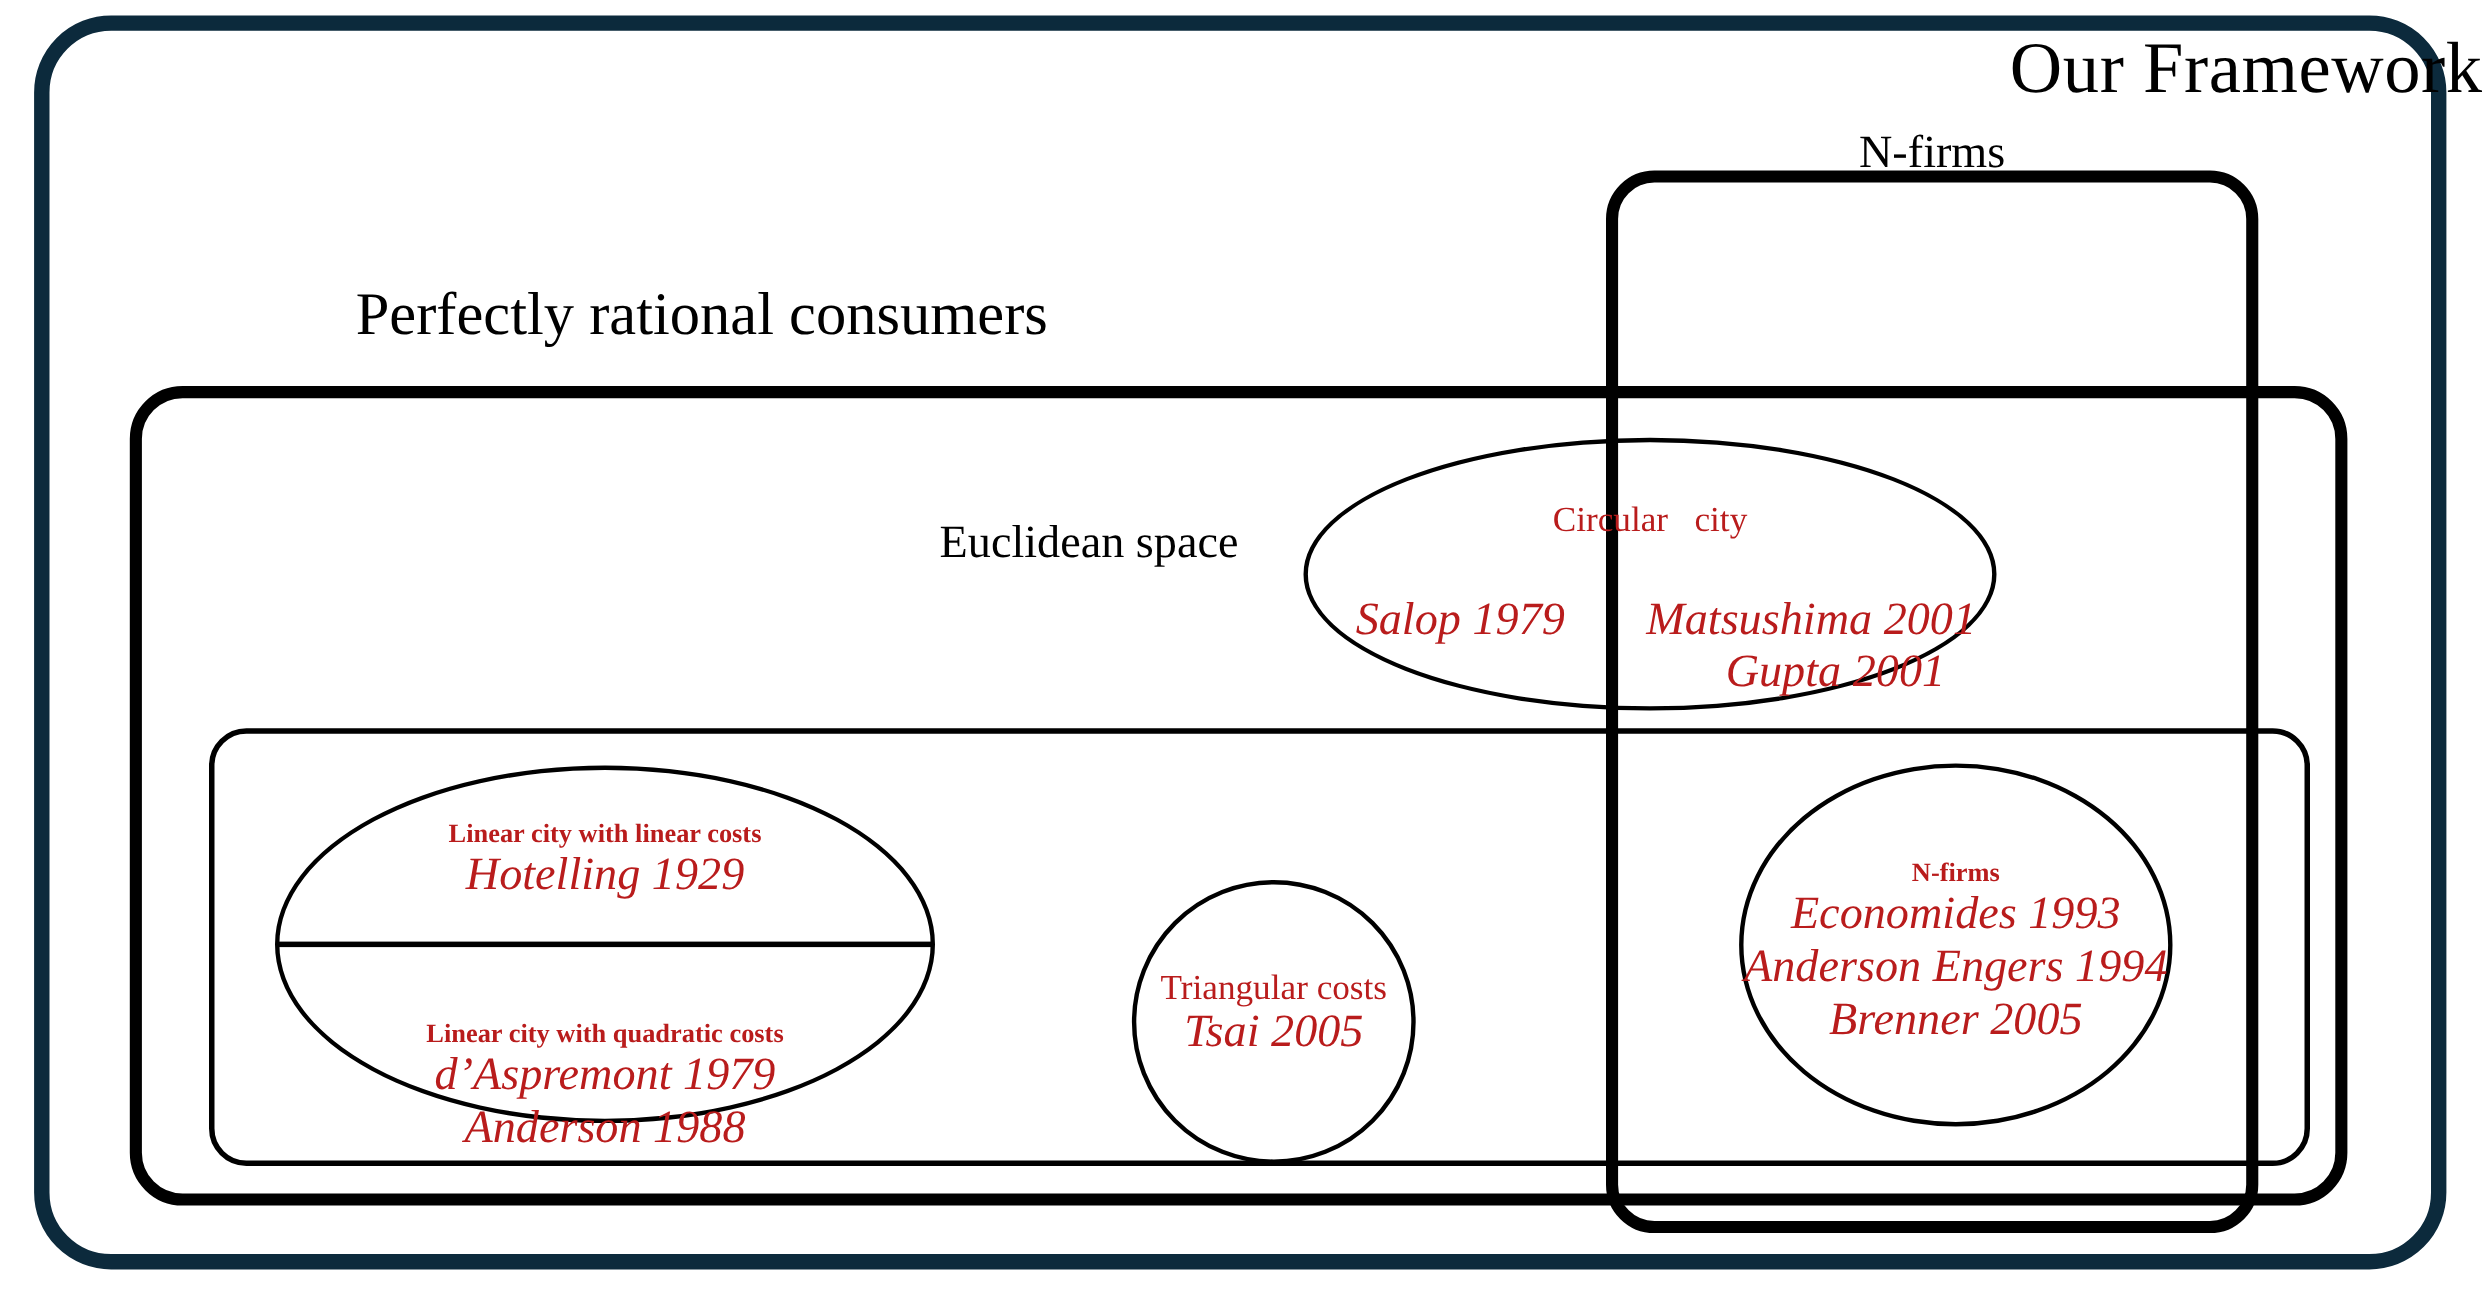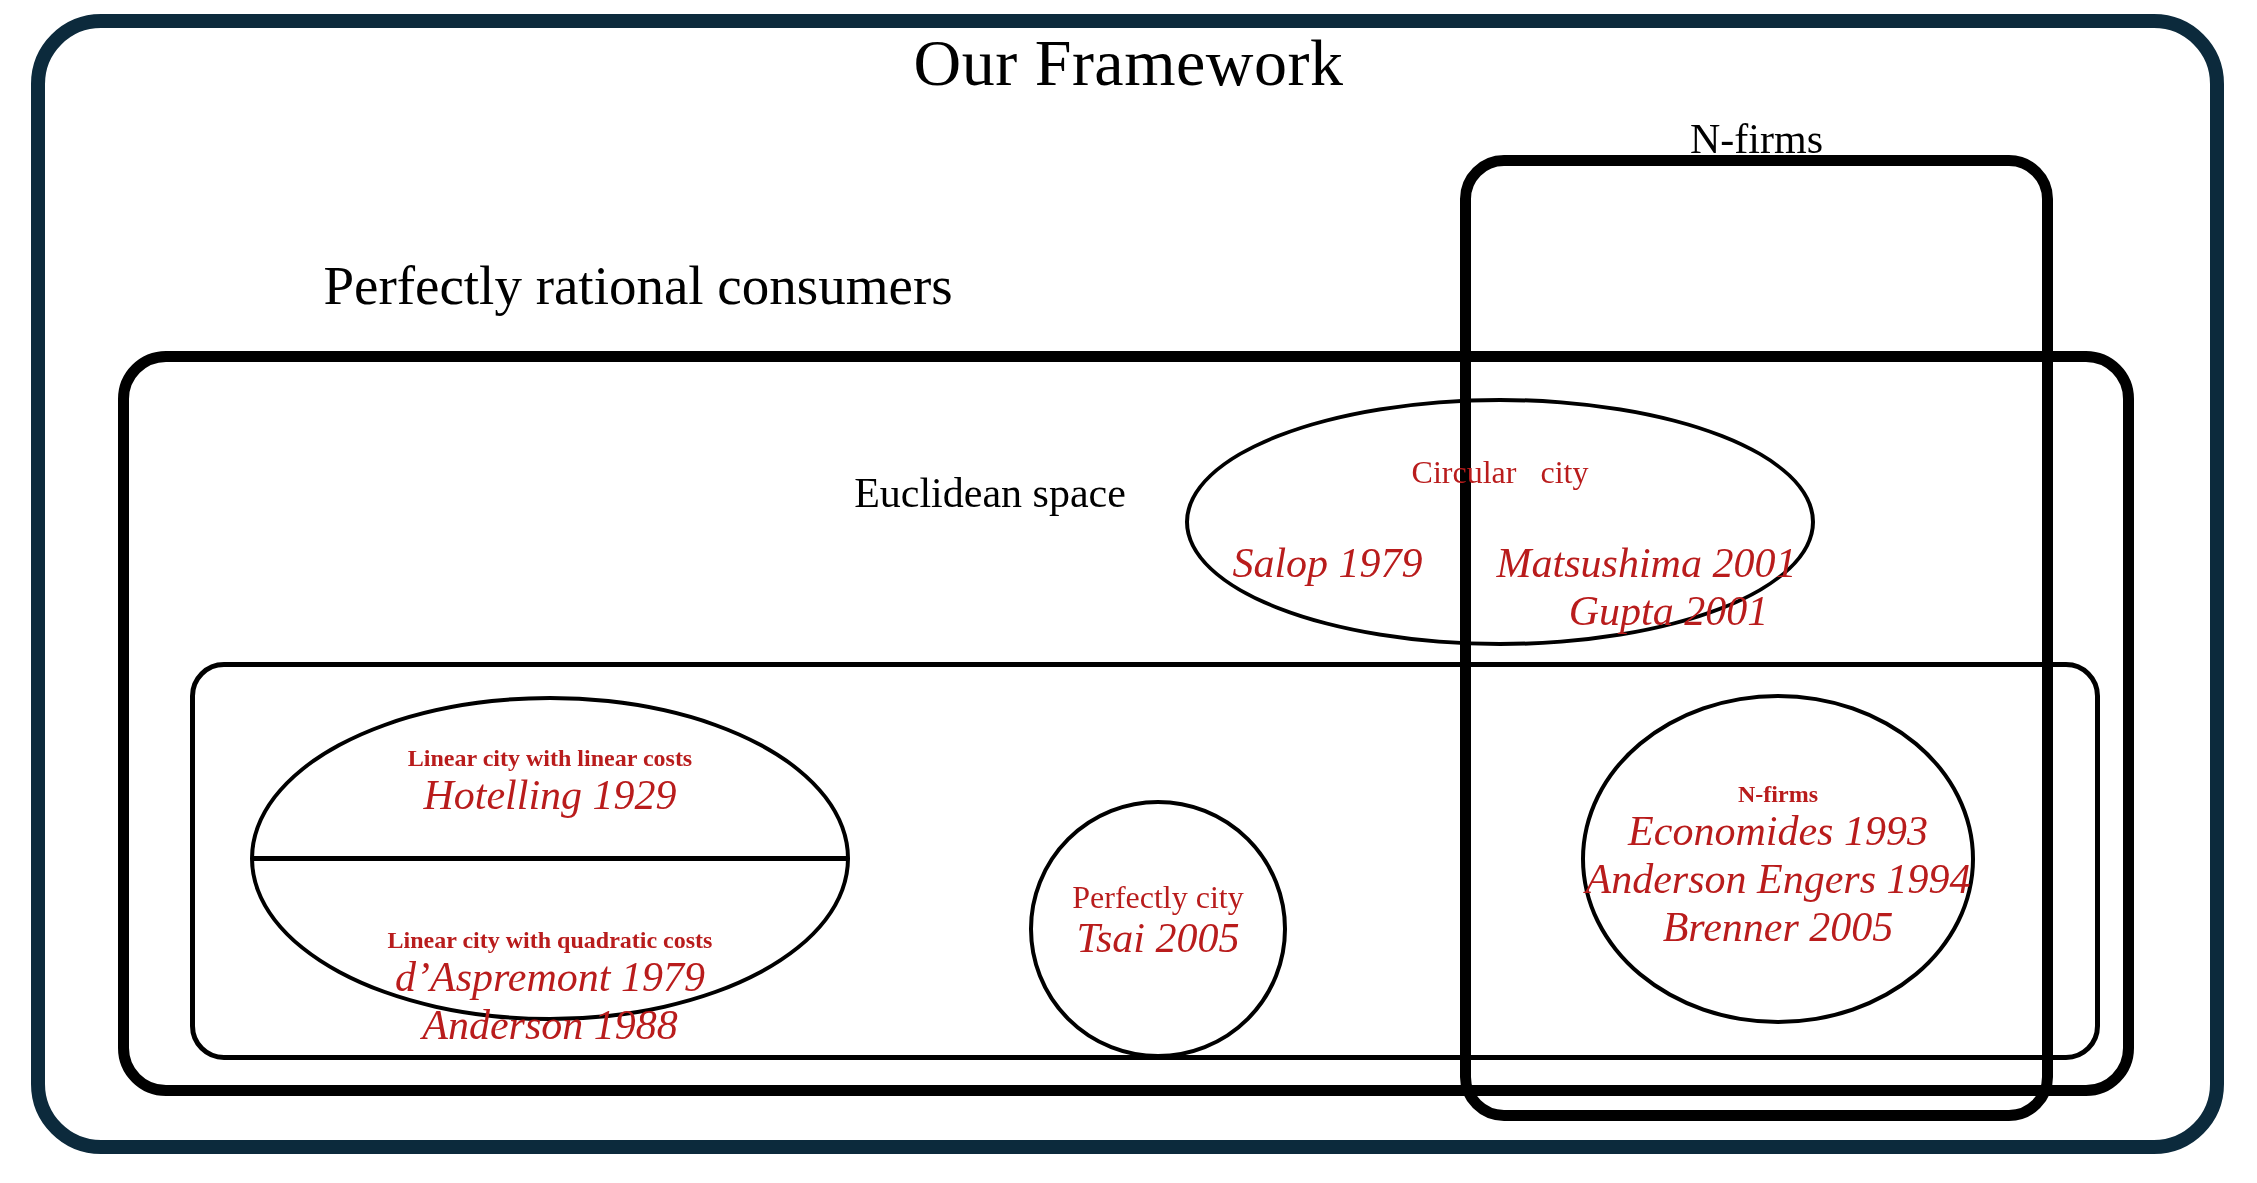--- a/index.html
+++ b/index.html
@@ -27,21 +27,21 @@
   #box-nfirms{
     left:1460px;top:155px;width:593px;height:966px;
     border:11px solid #000000;border-radius:44px;
     z-index:5;
   }
 
   
   .boxlabel{position:absolute;z-index:8;color:#000;white-space:nowrap;}
 
   #label-framework{
-    left:0;top:30px;width:2257px;text-align:center;
+    left:0;top:30px;width:2257px;text-align:right;
     font-size:66px;line-height:1;letter-spacing:.5px;
   }
   #label-rational{
     left:118px;top:258px;width:1040px;text-align:center;
     font-size:55px;line-height:1;
   }
   #label-nfirms-box{
     left:1460px;top:118px;width:593px;text-align:center;
     font-size:42px;line-height:1;
   }
@@ -113,21 +113,21 @@
     <div class="cit">Hotelling 1929</div>
   </div>
   <div class="shape-txt" id="txt-linear-bot">
     <div class="ttl">Linear city with quadratic costs</div>
     <div class="cit">d’Aspremont 1979</div>
     <div class="cit">Anderson 1988</div>
   </div>
 
   <div class="shape" id="circ-triangular"></div>
   <div class="shape-txt" id="txt-triangular">
-    <div class="ttl-reg">Perfectly city</div>
+    <div class="ttl-reg">Triangular costs</div>
     <div class="cit">Tsai 2005</div>
   </div>
 
   <div class="shape" id="ell-nfirms"></div>
   <div class="shape-txt" id="txt-nfirms">
     <div class="ttl">N-firms</div>
     <div class="cit">Economides 1993</div>
     <div class="cit">Anderson Engers 1994</div>
     <div class="cit">Brenner 2005</div>
   </div>

